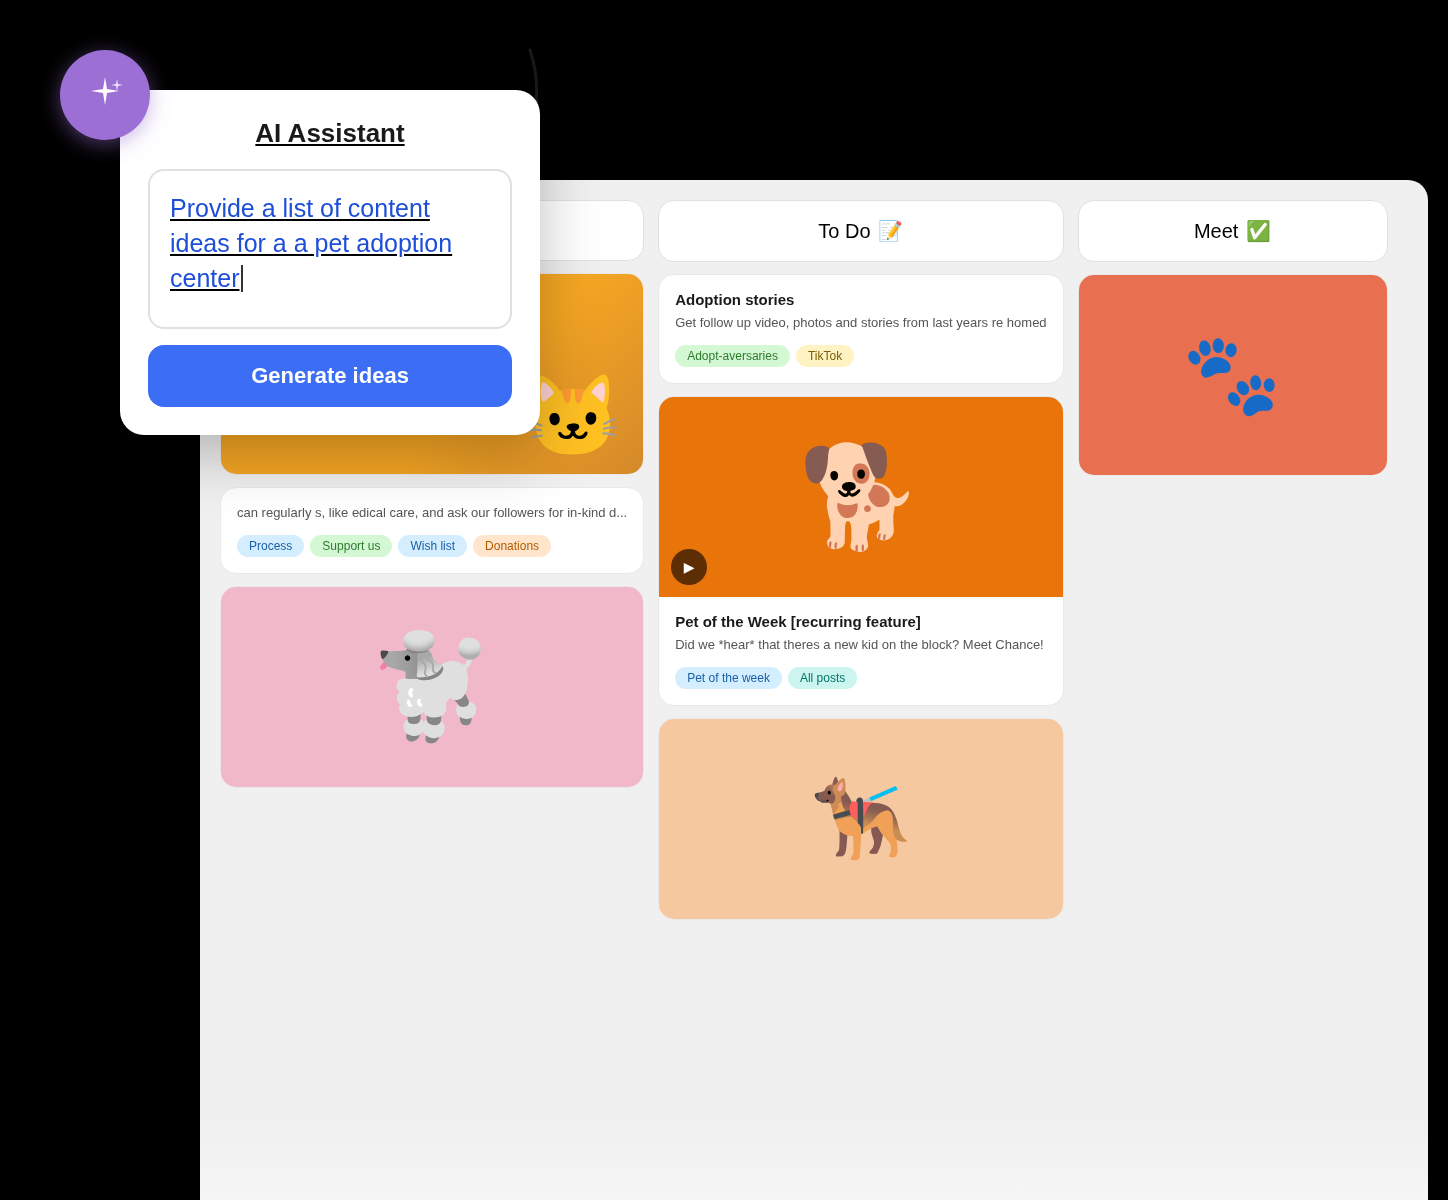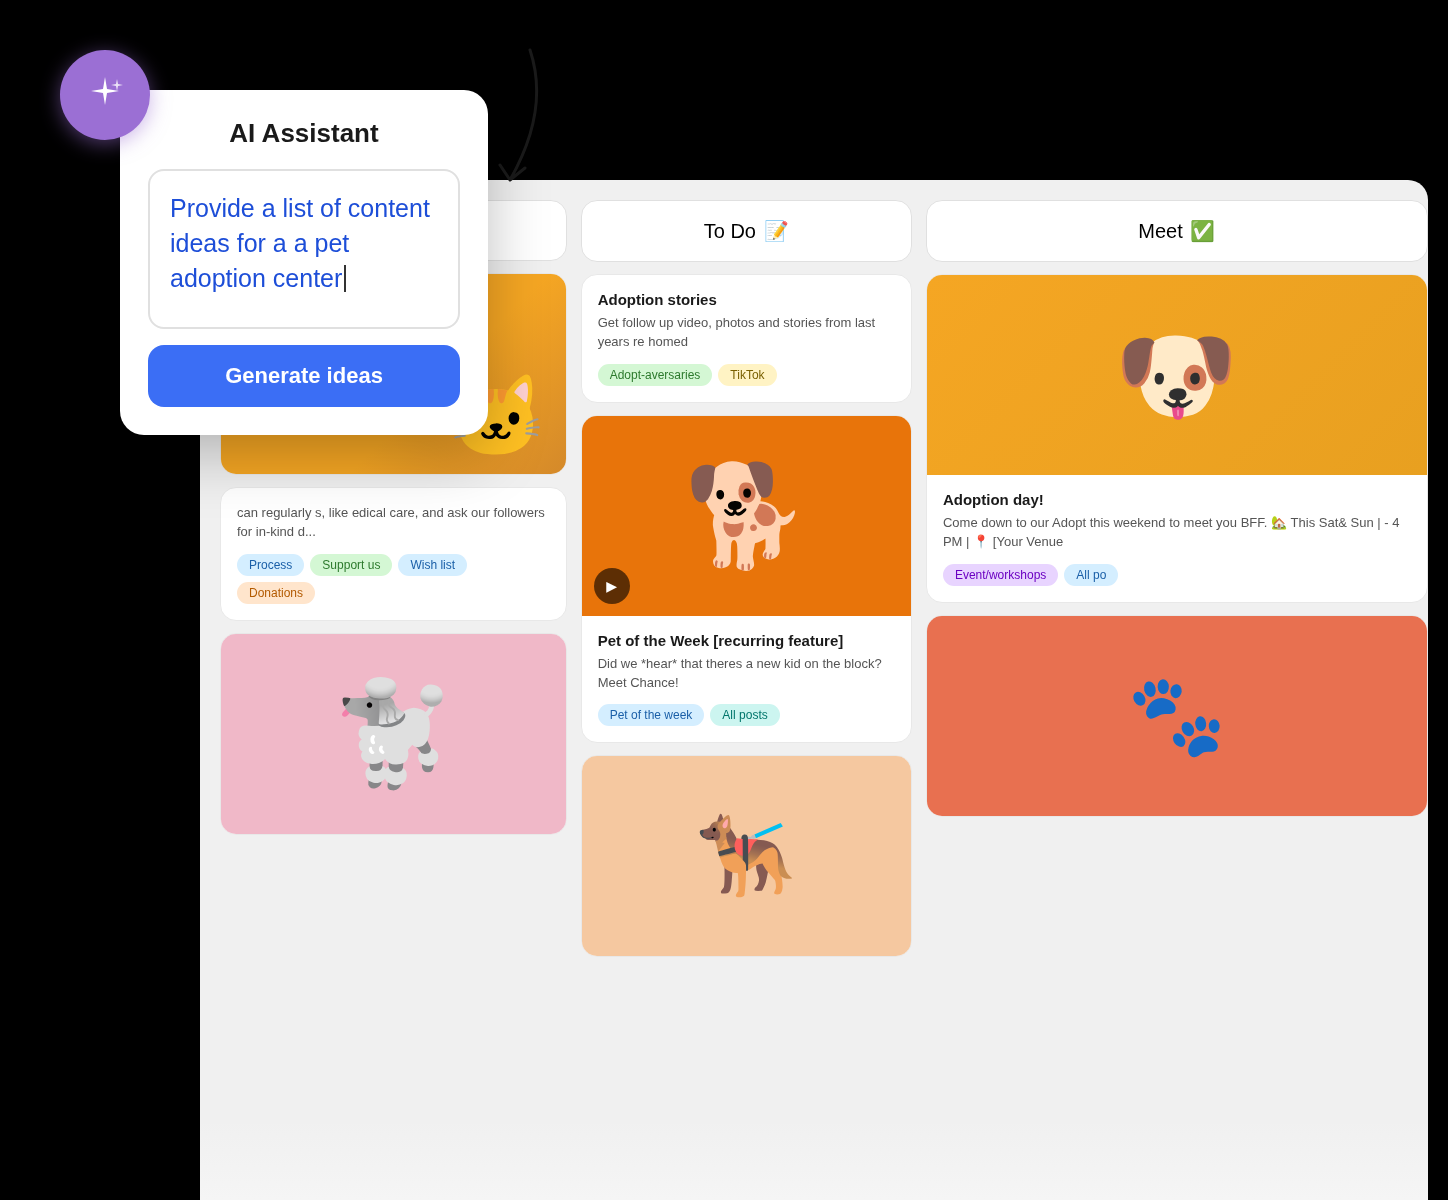--- a/index.html
+++ b/index.html
@@ -182,26 +182,27 @@
       align-items: center;
       justify-content: center;
       font-size: 14px;
     }
 
     
     .ai-assistant-panel {
       position: absolute;
       top: 90px;
       left: 120px;
-      width: 368px;
+      width: 420px;
       background: #fff;
       border-radius: 24px;
       padding: 28px;
       box-shadow: 0 20px 60px rgba(0,0,0,0.25);
       z-index: 10;
+      text-decoration: underline;
     }
 
     .panel-title {
       font-size: 26px;
       font-weight: 600;
       text-align: center;
       color: #1a1a1a;
       margin-bottom: 20px;
     }
 
@@ -433,33 +434,20 @@
         </div>
       </div>
 
       <div class="kanban-col">
         <div class="column-header">
           <span>Meet</span>
           <span>✅</span>
         </div>
         <div class="column-scroll">
 
-          <div class="kanban-card">
-            <div class="card-image-wrapper">
-              <div class="img-bulldog"></div>
-            </div>
-            <div class="card-content">
-              <div class="card-title">Adoption day!</div>
-              <div class="card-desc">Come down to our Adopt this weekend to meet you BFF. 🏡 This Sat&amp; Sun | - 4 PM | 📍 [Your Venue</div>
-              <div class="tags">
-                <span class="tag tag-purple">Event/workshops</span>
-                <span class="tag tag-blue">All po</span>
-              </div>
-            </div>
-          </div>
 
           <div class="kanban-card">
             <div class="card-image-wrapper">
               <div class="img-dalmatian"></div>
             </div>
           </div>
         </div>
       </div>
 
     </div>

